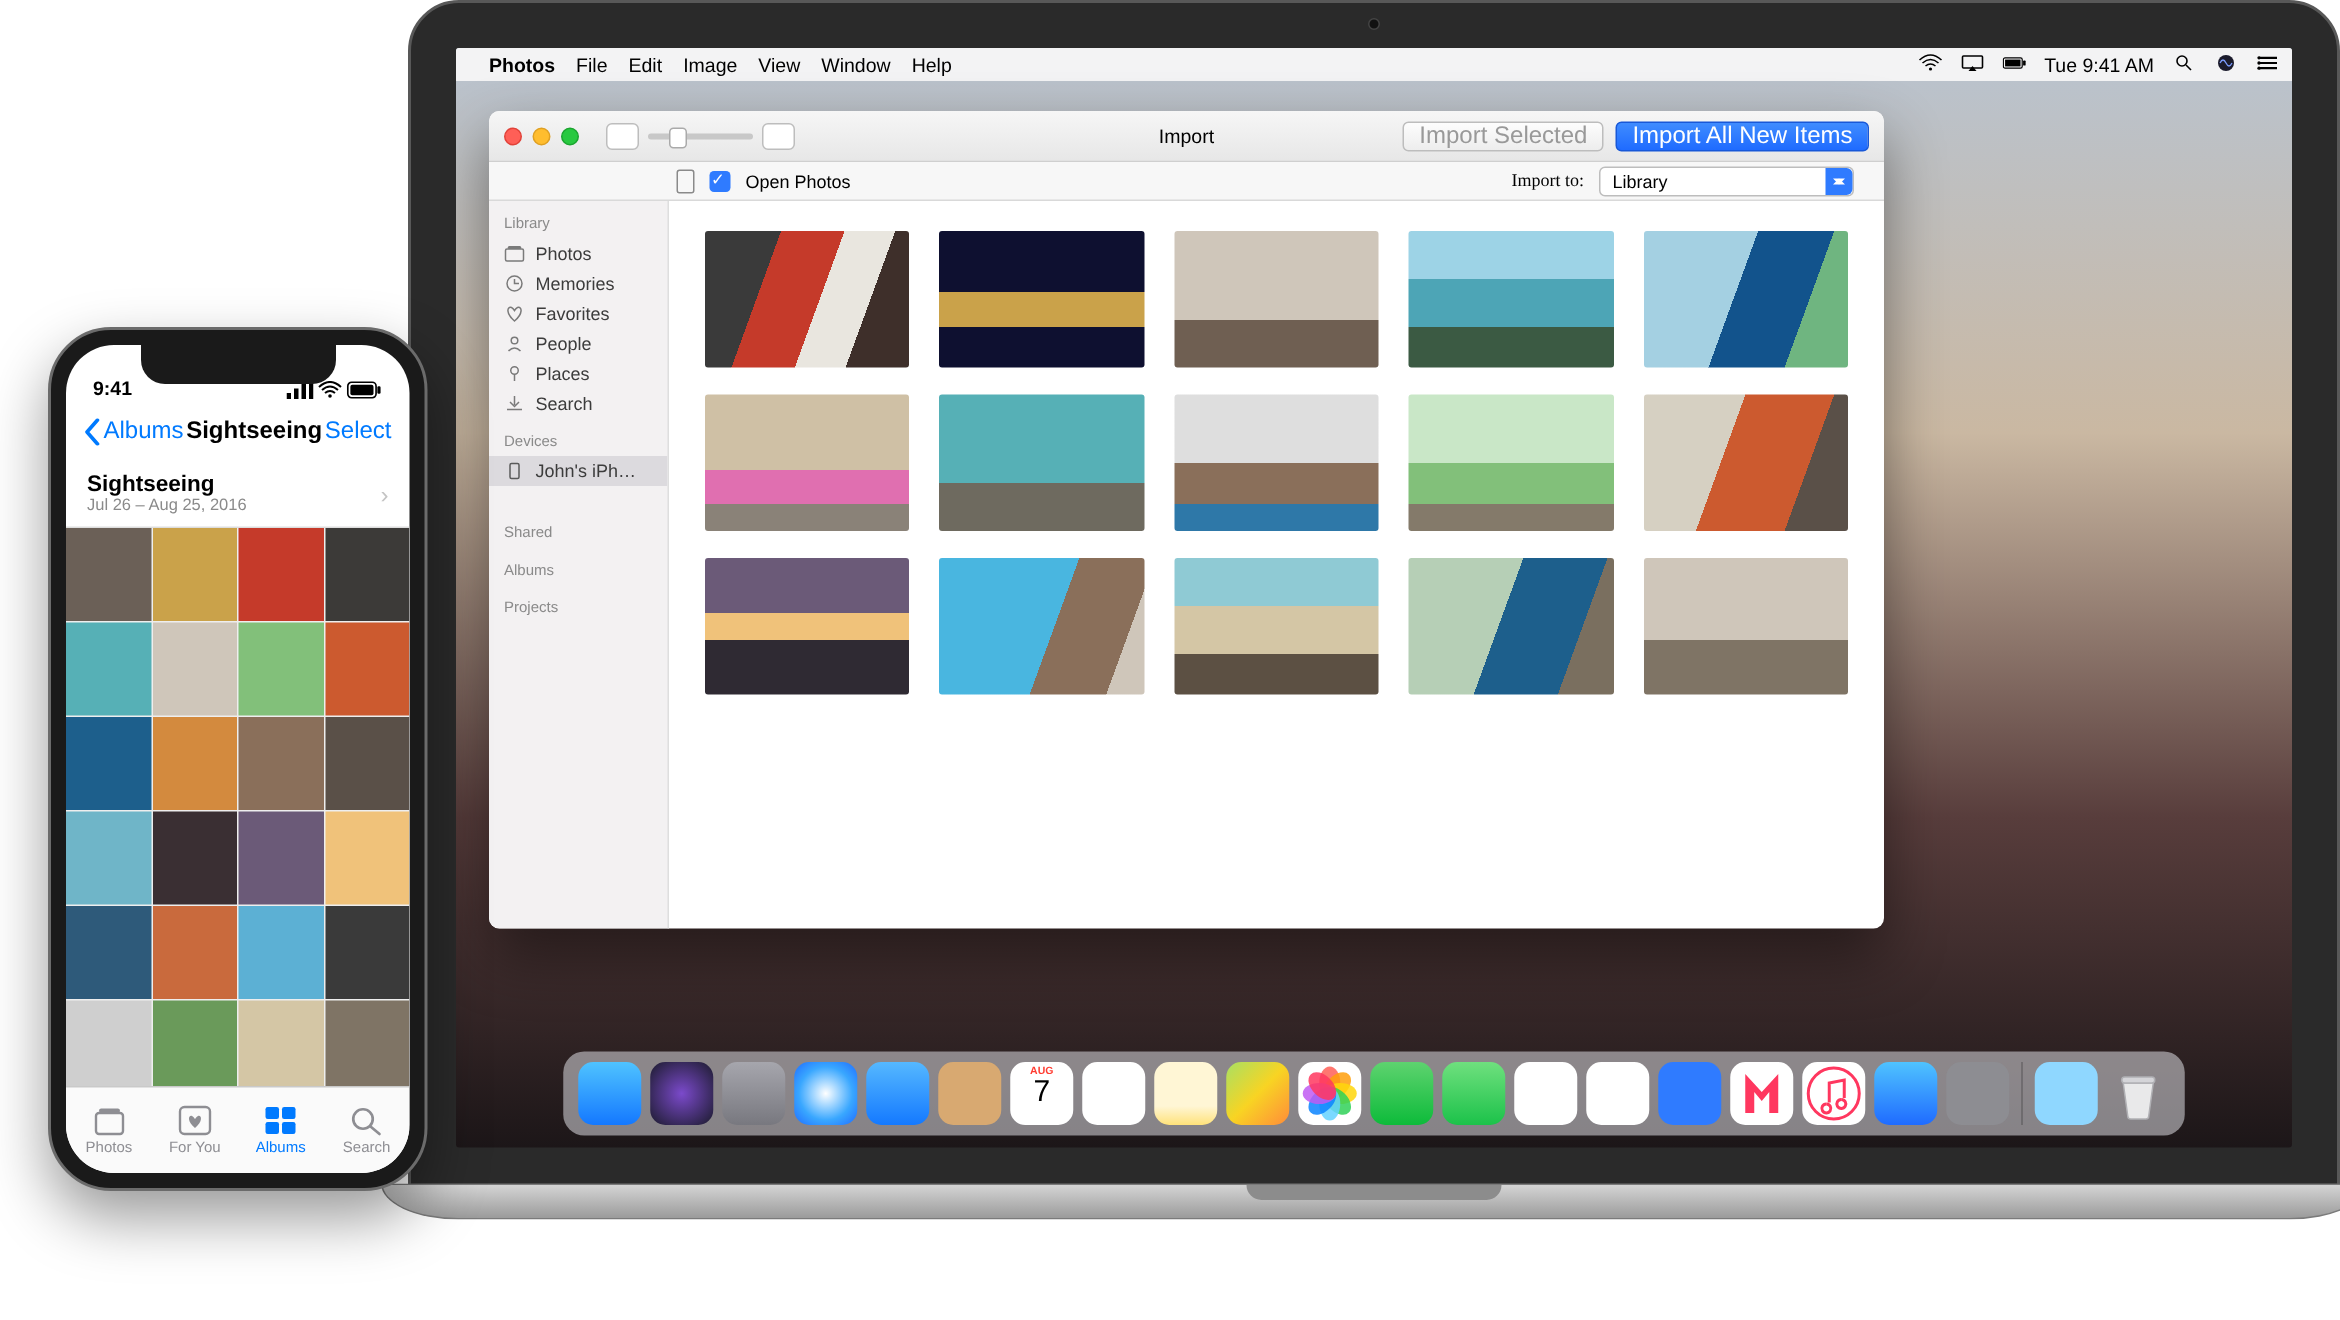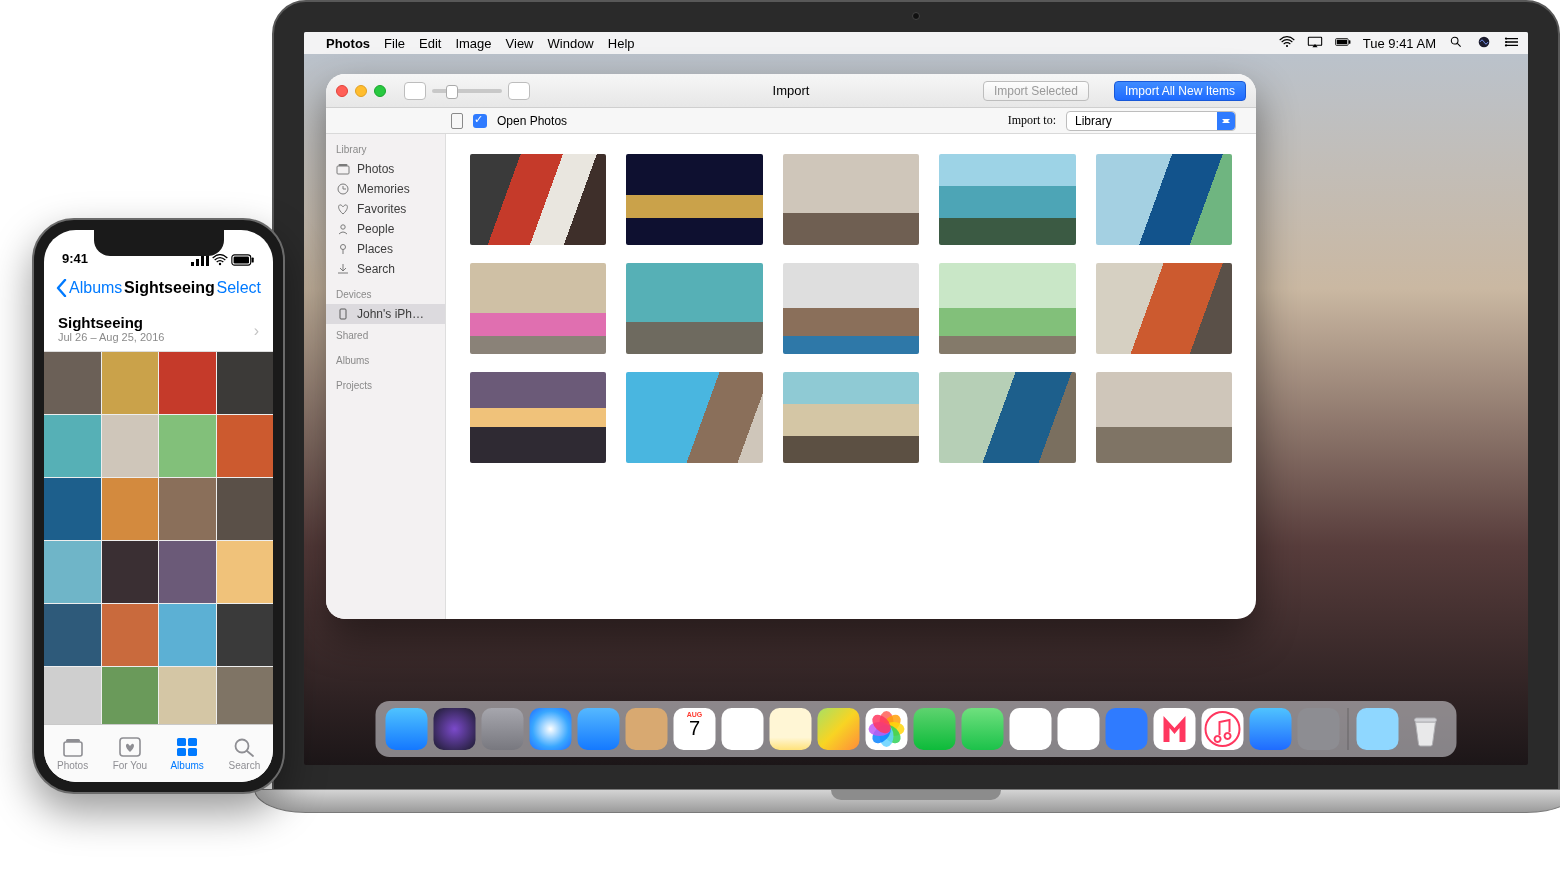--- a/index.html
+++ b/index.html
@@ -33,39 +33,39 @@
 
   
   .dock { position:absolute; left:50%; transform:translateX(-50%); bottom:8px;
           height:56px; padding:4px 10px; display:flex; gap:6px;
           background:rgba(220,220,225,.55); border-radius:14px; z-index:2; align-items:center; }
   .dock .app { width:42px; height:42px; border-radius:10px; }
   .dock .sep { width:1px; height:42px; background:rgba(0,0,0,.25); margin:0 2px; }
 
   
   .window { position:absolute; left:22px; top:42px; width:930px; height:545px;
-            background:#fff; border-radius:19px; overflow:hidden;
+            background:#fff; border-radius:7px; overflow:hidden;
             box-shadow:0 18px 40px rgba(0,0,0,.45); z-index:3;
             display:flex; flex-direction:column; }
   .titlebar { height:34px; background:linear-gradient(#f6f6f6,#e7e7e7);
               border-bottom:1px solid #cfcfcf; display:flex; align-items:center;
               font-size:12px; position:relative; }
   .traffic { display:flex; gap:7px; padding-left:10px; }
   .traffic span { width:12px; height:12px; border-radius:50%; }
   .tl-red{background:#ff5f57;border:1px solid #e14239;}
   .tl-yel{background:#ffbd2e;border:1px solid #dfa023;}
   .tl-grn{background:#28c940;border:1px solid #1ba52f;}
   .titlebar .title { position:absolute; left:0; right:0; text-align:center; font-size:13px; pointer-events:none;}
   .zoom-group{ margin-left:18px; display:flex; align-items:center; gap:6px;}
   .zoom-seg{ width:22px; height:18px; border:1px solid #bdbdbd; background:#fff; border-radius:4px;}
   .zoom-slider{ width:70px; height:4px; background:#c8c8c8; border-radius:2px; position:relative;}
   .zoom-slider::after{content:"";position:absolute;left:14px;top:-4px;width:10px;height:12px;background:#fff;border:1px solid #aaa;border-radius:3px;}
   .titlebar .actions{ margin-left:auto; display:flex; gap:8px; padding-right:10px;}
-  .ac-btn{ height:20px; padding:0 10px; font-size:12px; border-radius:4px; border:1px solid #bdbdbd;
-           background:linear-gradient(#fdfdfd,#ededed); color:#999; display:flex; align-items:center;margin-left:17px;}
+  .ac-btn{ height:20px; padding:0 10px; font-size:16px; border-radius:4px; border:1px solid #bdbdbd;
+           background:linear-gradient(#fdfdfd,#ededed); color:#999; display:flex; align-items:center;}
   .ac-btn.blue{ background:linear-gradient(#3f8cff,#1f6bff); border-color:#1858d8; color:#fff;}
 
   .optbar { height:26px; border-bottom:1px solid #d9d9d9; background:#f7f7f7;
             display:flex; align-items:center; font-size:12px; gap:10px; padding-left:125px;}
   .optbar .dev-ic{width:12px;height:16px;border:1px solid #8a8a8a;border-radius:2px;}
   .checkbox{width:14px;height:14px;background:#2f7bff;border-radius:3px;position:relative;}
   .checkbox::after{content:"✓";color:#fff;font-size:11px;position:absolute;left:1px;top:-1px;}
   .optbar .importto{margin-left:auto;font-family:Liberation Serif, serif;}
   .select{ height:20px; width:170px; background:#fff; border:1px solid #bdbdbd; border-radius:4px;
            padding:0 22px 0 8px; position:relative; font-size:12px; display:flex; align-items:center;}
@@ -275,21 +275,21 @@
             <div class="side-head" style="margin-top:6px;">Devices</div>
             <div class="side-item sel">
                 <span class="side-ic">
                   <svg viewBox="0 0 14 12">
                     <rect x="4" y="1" width="6" height="10" rx="1" fill="none" stroke="#5a5a5a"></rect>
                   </svg>
                 </span>
                 <span>John's iPh…</span>
               </div>
 
-            <div class="side-head" style="margin-top:2px;">Shared</div>
+            <div class="side-head" style="margin-top:22px;">Shared</div>
             <div class="side-head" style="margin-top:6px;">Albums</div>
             <div class="side-head" style="margin-top:6px;">Projects</div>
           </div>
 
           <div class="grid-wrap">
             <div class="grid" id="mac-grid">
                 <div class="thumb" style="background: linear-gradient(110deg, rgb(58, 58, 58) 0px, rgb(58, 58, 58) 30%, rgb(197, 58, 42) 30%, rgb(197, 58, 42) 55%, rgb(233, 230, 223) 55%, rgb(233, 230, 223) 75%, rgb(62, 47, 42) 75%);"></div>
                 <div class="thumb" style="background: linear-gradient(rgb(14, 16, 48) 0px, rgb(14, 16, 48) 45%, rgb(202, 162, 74) 45%, rgb(202, 162, 74) 70%, rgb(14, 16, 48) 70%);"></div>
                 <div class="thumb" style="background: linear-gradient(rgb(207, 198, 186) 0px, rgb(207, 198, 186) 65%, rgb(111, 95, 82) 65%);"></div>
                 <div class="thumb" style="background: linear-gradient(rgb(157, 211, 230) 0px, rgb(157, 211, 230) 35%, rgb(77, 165, 182) 35%, rgb(77, 165, 182) 70%, rgb(59, 90, 67) 70%);"></div>

